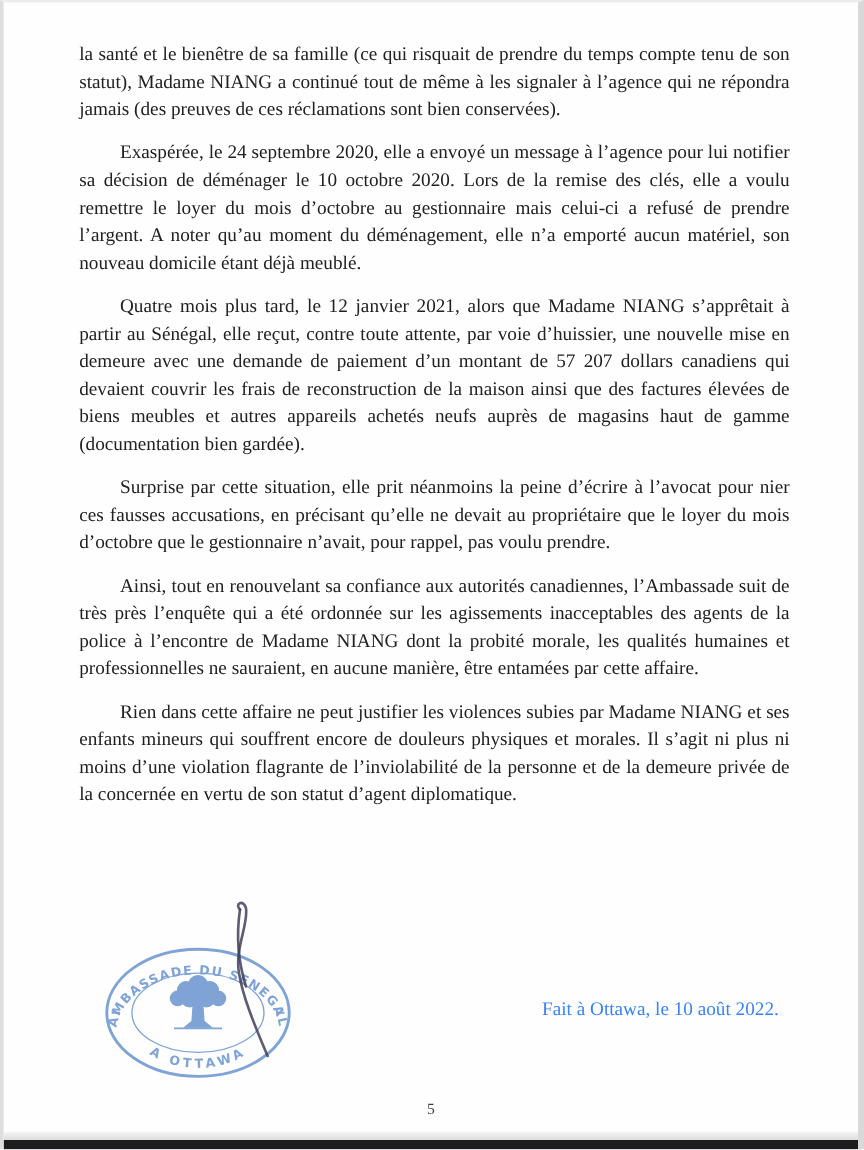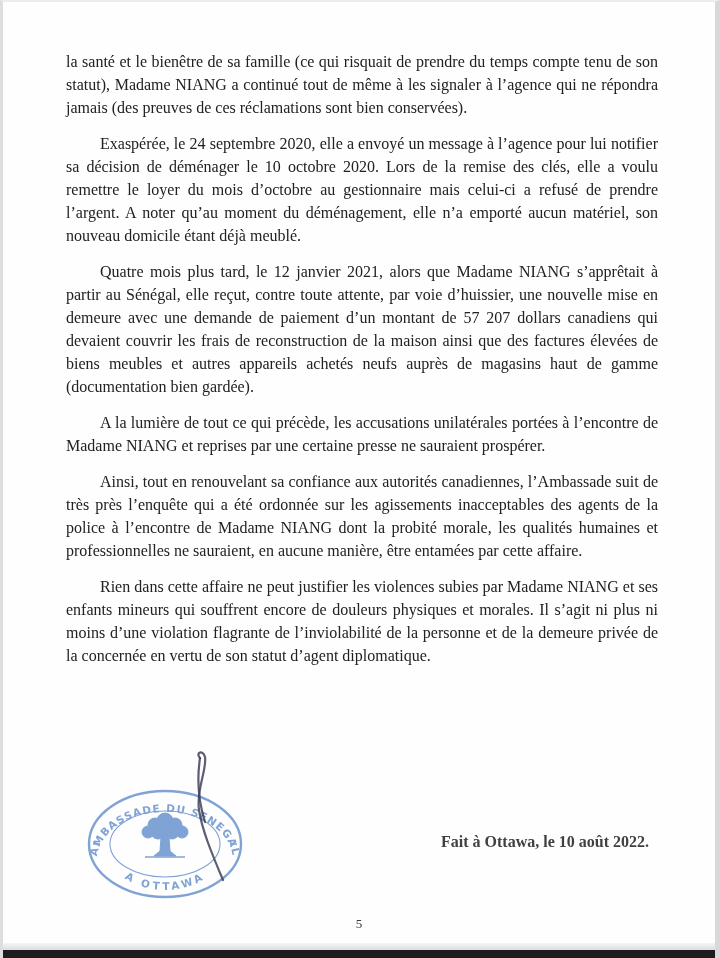--- a/index.html
+++ b/index.html
@@ -10,31 +10,31 @@
     overflow:hidden;
     font-family:"Liberation Serif","DejaVu Serif",serif;
     color:#212121;
     border-left:3px solid #dedede;
     border-right:5px solid #d9d9d9;
     border-top:2px solid #ececec;
     box-sizing:border-box;
   }
   .content{
     position:absolute;
-    left:63px;top:48px;width:592px;
+    left:63px;top:32px;width:592px;
     font-size:16px;line-height:23px;
     text-align:justify;
   }
   .content p{margin:0 0 13px 0;text-indent:34px;}
   .content p.first{text-indent:0;}
   .dateline{
     position:absolute;
     right:66px;top:831px;
-    font-size:16px;font-weight:700;
-    color:#404040;
+    font-size:16px;font-weight:400;
+    color:#3b82f6;
   }
   .stamp{
     position:absolute;
     left:82px;top:786px;
     width:160px;height:112px;
   }
   .stamp .ring{fill:none;stroke:var(--stamp-color,#7fa3d4);}
   .stamp .ring.outer{stroke-width:2.4;}
   .stamp .ring.inner{stroke-width:1.1;}
   .stamp .arc-text{
@@ -72,21 +72,21 @@
 </style>
 </head>
 <body>
 
 <div class="page">
 
   <div class="content">
     <p class="first">la santé et le bienêtre de sa famille (ce qui risquait de prendre du temps compte tenu de son statut), Madame NIANG a continué tout de même à les signaler à l’agence qui ne répondra jamais (des preuves de ces réclamations sont bien conservées).</p>
     <p>Exaspérée, le 24 septembre 2020, elle a envoyé un message à l’agence pour lui notifier sa décision de déménager le 10 octobre 2020. Lors de la remise des clés, elle a voulu remettre le loyer du mois d’octobre au gestionnaire mais celui-ci a refusé de prendre l’argent. A noter qu’au moment du déménagement, elle n’a emporté aucun matériel, son nouveau domicile étant déjà meublé.</p>
     <p>Quatre mois plus tard, le 12 janvier 2021, alors que Madame NIANG s’apprêtait à partir au Sénégal, elle reçut, contre toute attente, par voie d’huissier, une nouvelle mise en demeure avec une demande de paiement d’un montant de 57 207 dollars canadiens qui devaient couvrir les frais de reconstruction de la maison ainsi que des factures élevées de biens meubles et autres appareils achetés neufs auprès de magasins haut de gamme (documentation bien gardée).</p>
-    <p>A la lumière de tout ce qui précède, les accusations unilatérales portées à l’encontre de Madame NIANG et reprises par une certaine presse ne sauraient prospérer.</p>
+    <p>Surprise par cette situation, elle prit néanmoins la peine d’écrire à l’avocat pour nier ces fausses accusations, en précisant qu’elle ne devait au propriétaire que le loyer du mois d’octobre que le gestionnaire n’avait, pour rappel, pas voulu prendre.</p>
     <p>Ainsi, tout en renouvelant sa confiance aux autorités canadiennes, l’Ambassade suit de très près l’enquête qui a été ordonnée sur les agissements inacceptables des agents de la police à l’encontre de Madame NIANG dont la probité morale, les qualités humaines et professionnelles ne sauraient, en aucune manière, être entamées par cette affaire.</p>
     <p>Rien dans cette affaire ne peut justifier les violences subies par Madame NIANG et ses enfants mineurs qui souffrent encore de douleurs physiques et morales. Il s’agit ni plus ni moins d’une violation flagrante de l’inviolabilité de la personne et de la demeure privée de la concernée en vertu de son statut d’agent diplomatique.</p>
   </div>
 
   <div class="stamp">
     <svg viewBox="0 0 160 112" width="160" height="112">
       <defs>
         <path id="arcTop" d="M 12 72 A 68 48 0 1 1 148 72"></path>
         <path id="arcBottom" d="M 28 78 A 56 38 0 0 0 132 78"></path>
       </defs>

